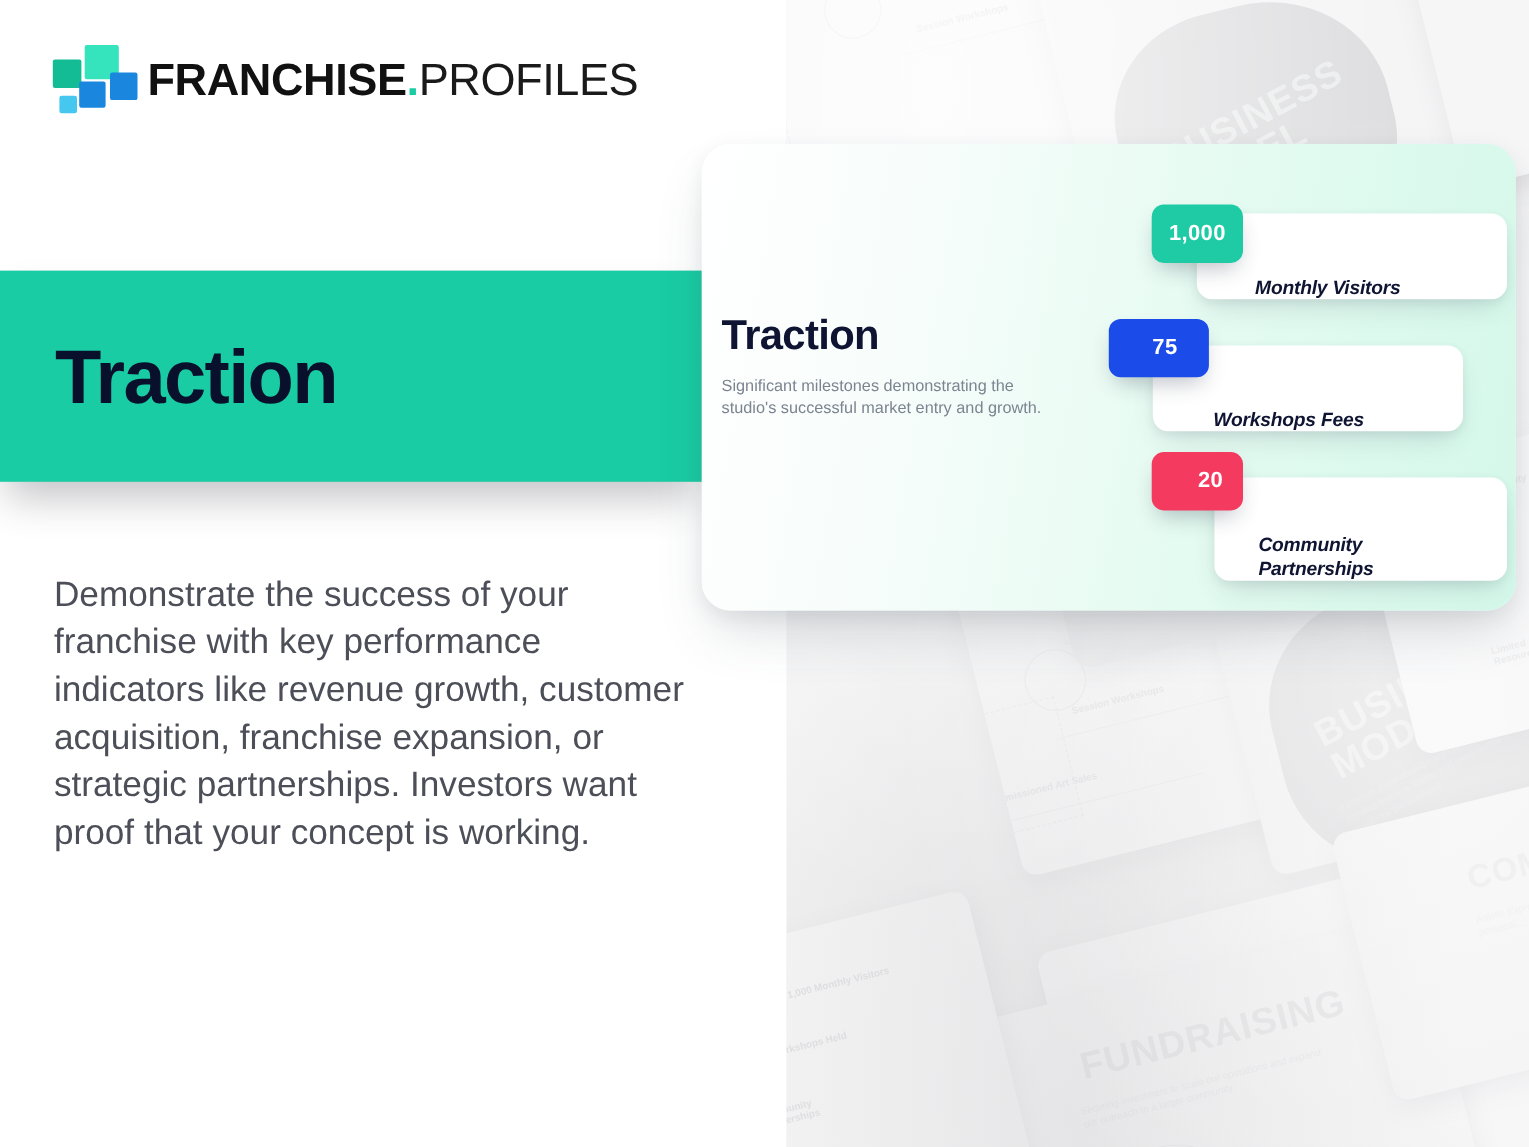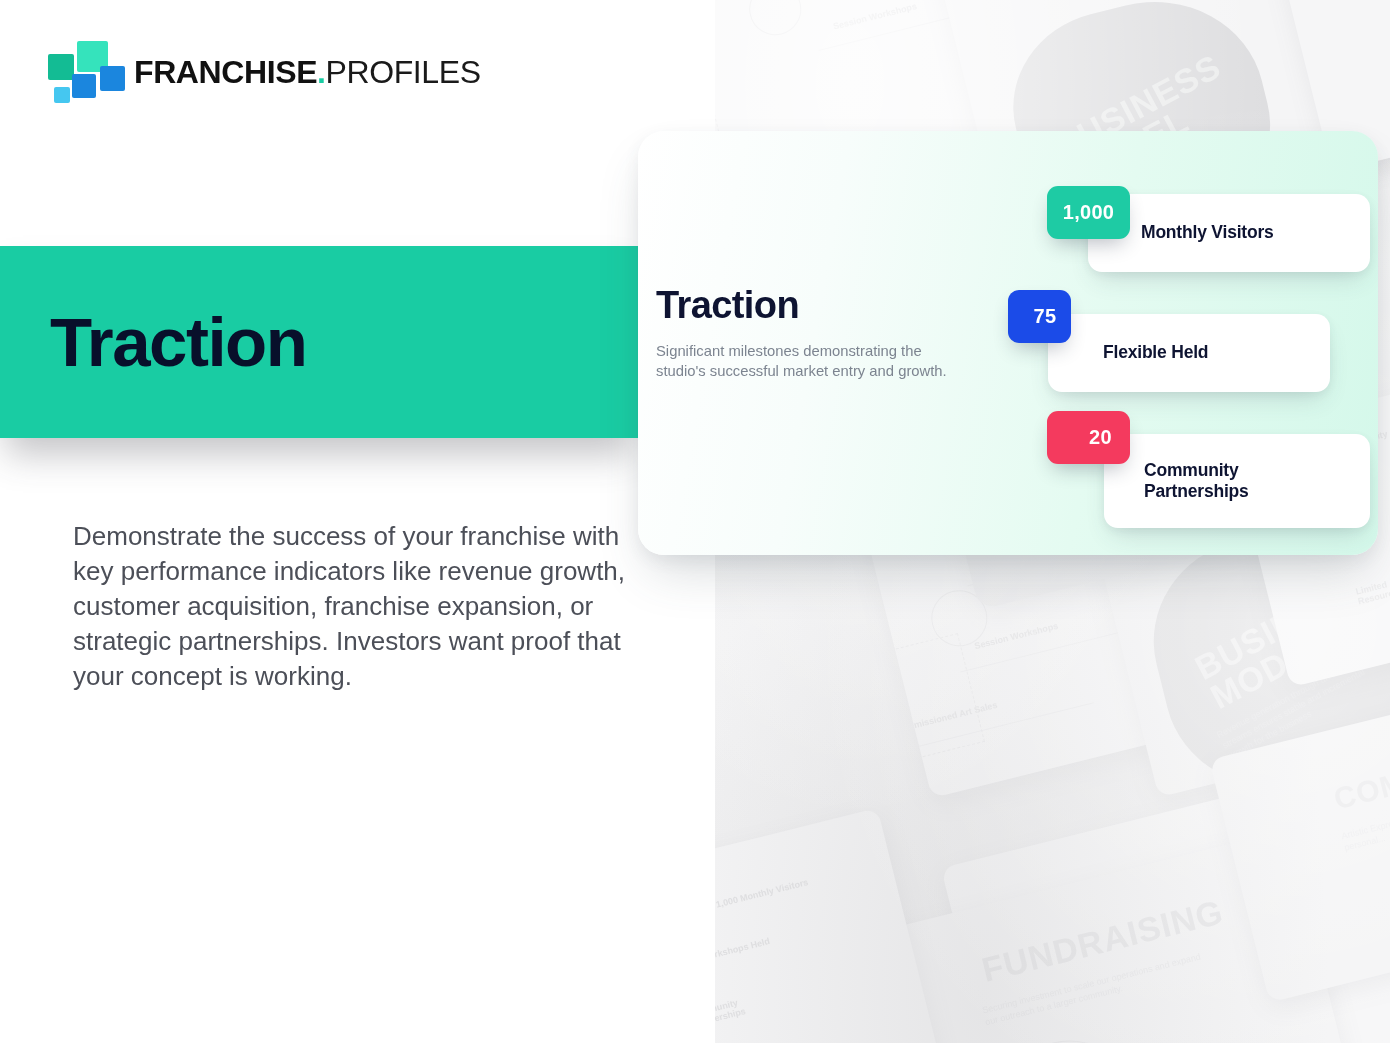--- a/index.html
+++ b/index.html
@@ -111,21 +111,21 @@
     display: block;
     border-radius: 2px;
   }
   .sq-a { left: 0px;  top: 13px; width: 26px; height: 26px; background: #13BC94; }
   .sq-b { left: 29px; top: 0px;  width: 31px; height: 31px; background: #35E3BC; }
   .sq-c { left: 24px; top: 33px; width: 24px; height: 24px; background: #1B86DE; }
   .sq-d { left: 52px; top: 25px; width: 25px; height: 25px; background: #1B86DE; }
   .sq-e { left: 6px;  top: 46px; width: 16px; height: 16px; background: #45C7F0; }
 
   .logo-text {
-    font-size: 32px;
+    font-size: 41px;
     letter-spacing: -0.4px;
     white-space: nowrap;
     line-height: 1;
     color: #111111;
   }
   .logo-text .bold { font-weight: 700; }
   .logo-text .dot  { color: #19CCA3; font-weight: 700; }
   .logo-text .thin { font-weight: 300; color: #1a1a1a; }
 
   
@@ -148,25 +148,24 @@
     color: #08102B;
     line-height: 1;
   }
 
   
   .body-copy {
     position: absolute;
     left: 49px;
     top: 519px;
     width: 575px;
-    font-size: 26px;
+    font-size: 32px;
     line-height: 1.35;
     color: #4c4f58;
     font-weight: 400;
-    margin-left: 24px;
   }
 
   
   .card {
     position: absolute;
     left: 638px;
     top: 131px;
     width: 740px;
     height: 424px;
     border-radius: 26px;
@@ -200,21 +199,22 @@
 
   
   .metric-row { position: absolute; }
 
   .metric-card {
     position: absolute;
     background: #ffffff;
     border-radius: 14px;
     box-shadow: 0 12px 26px -8px rgba(60,70,90,.20), 0 3px 8px rgba(60,70,90,.07);
     display: flex;
-    align-items: center;
+    align-items: flex-end;
+    font-style: italic;
   }
   .metric-label {
     font-size: 17.5px;
     font-weight: 800;
     color: #0E1432;
     line-height: 1.22;
     letter-spacing: -0.2px;
     white-space: pre-line;
   }
   .metric-badge {
@@ -231,21 +231,21 @@
     font-weight: 800;
     color: #ffffff;
     letter-spacing: 0.3px;
   }
 
   
   .row1 .metric-card  { left: 450px; top: 63px;  width: 282px; height: 78px; padding-left: 53px; }
   .row1 .metric-badge { left: 409px; top: 39px;  width: 83px;  height: 53px; margin-top: 16px; }
   
   .row2 .metric-card  { left: 410px; top: 183px; width: 282px; height: 78px; padding-left: 55px; }
-  .row2 .metric-badge { left: 370px; top: 159px; width: 63px;  height: 53px; padding-left: 11px; }
+  .row2 .metric-badge { left: 370px; top: 159px; width: 91px;  height: 53px; padding-left: 11px; }
   
   .row3 .metric-card  { left: 466px; top: 303px; width: 266px; height: 94px; padding-left: 40px; }
   .row3 .metric-badge { left: 409px; top: 280px; width: 83px;  height: 53px; }
 </style>
 </head>
 <body>
 
 <div class="stage">
 
   <div class="bg-panel">
@@ -349,21 +349,21 @@
       <div class="metric-card">
         <div class="metric-label">Monthly Visitors</div>
       </div>
       <div class="metric-badge" style="background:#1ECBA4;">
         <span>1,000</span>
       </div>
     </div>
 
     <div class="metric-row row2">
       <div class="metric-card">
-        <div class="metric-label">Flexible Held</div>
+        <div class="metric-label">Workshops Fees</div>
       </div>
       <div class="metric-badge" style="background:#1B4BE8;">
         <span>75</span>
       </div>
     </div>
 
     <div class="metric-row row3">
       <div class="metric-card">
         <div class="metric-label">Community
 Partnerships</div>

